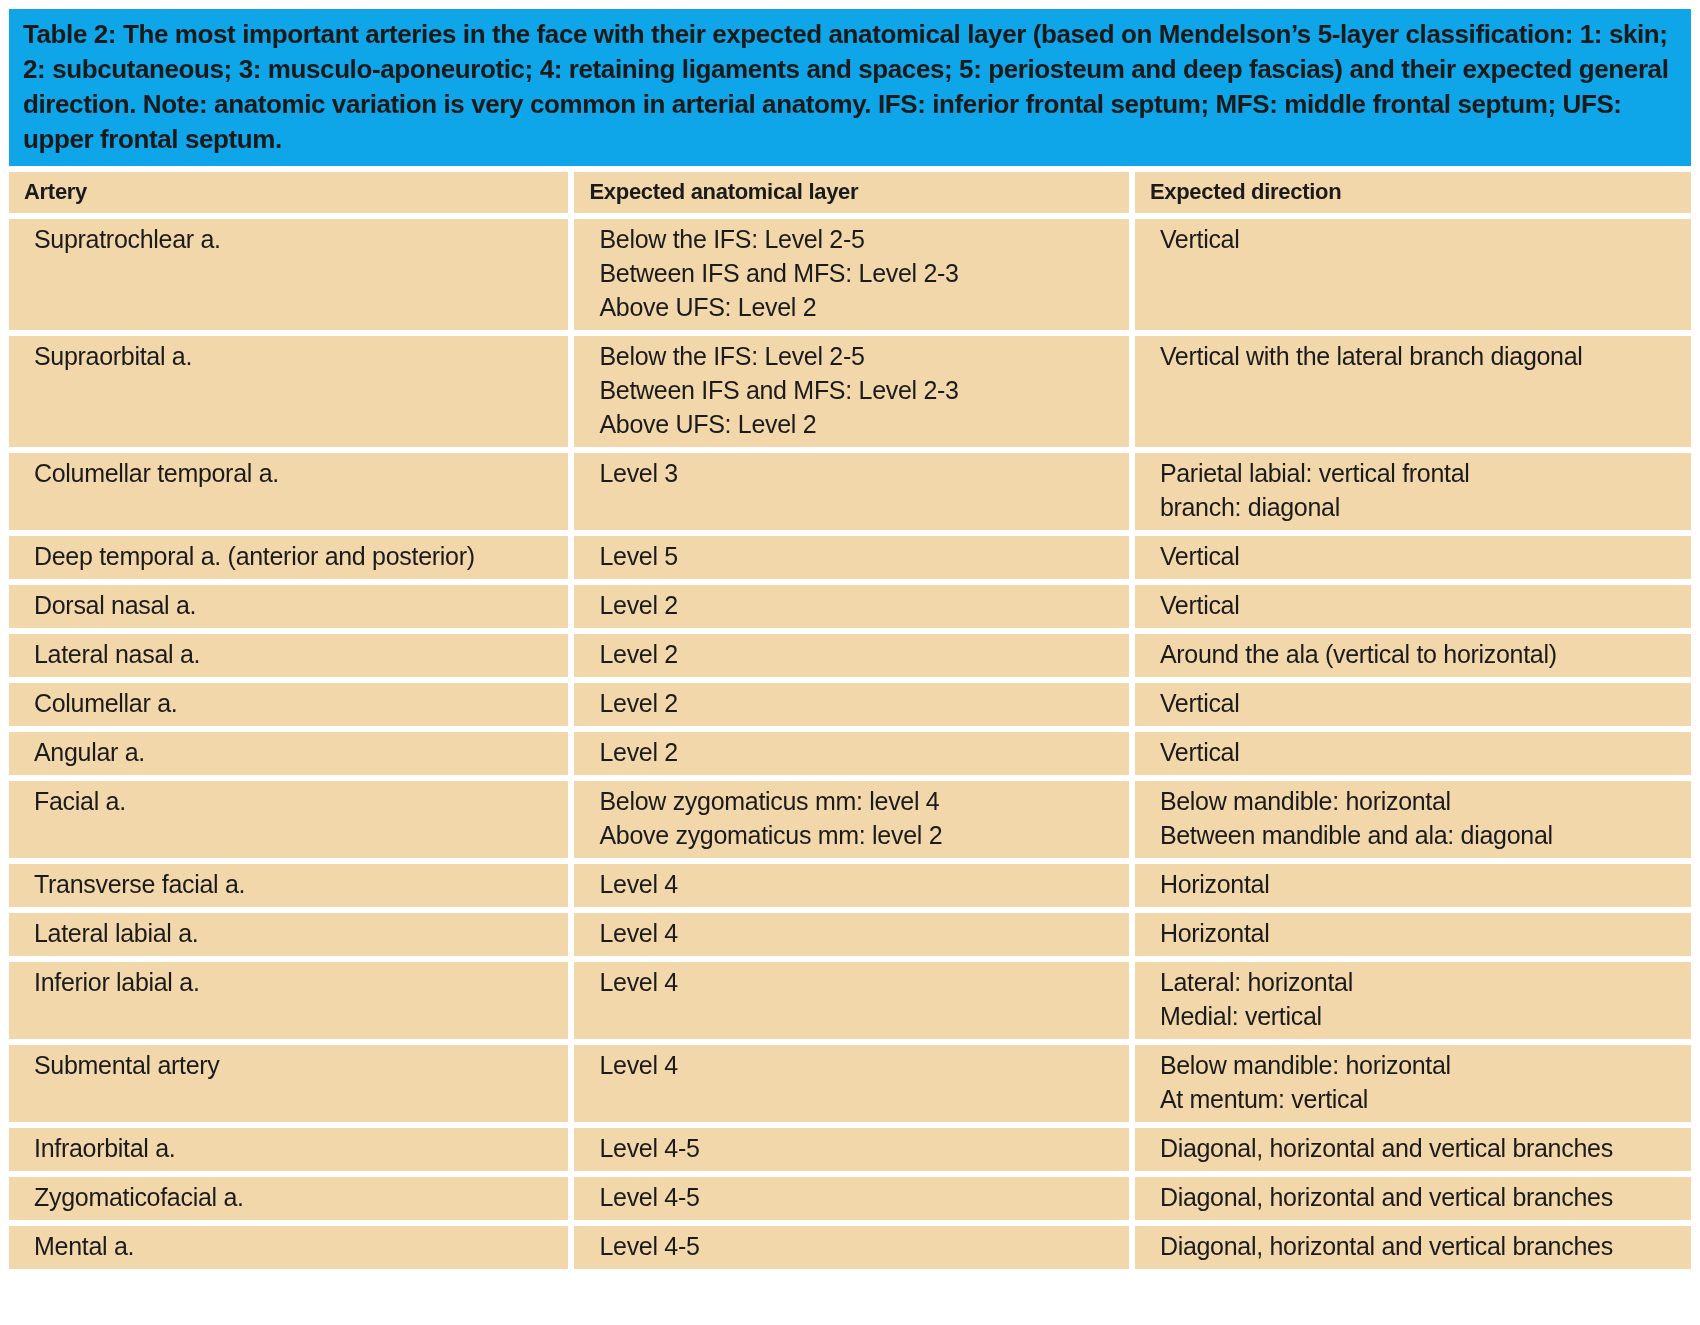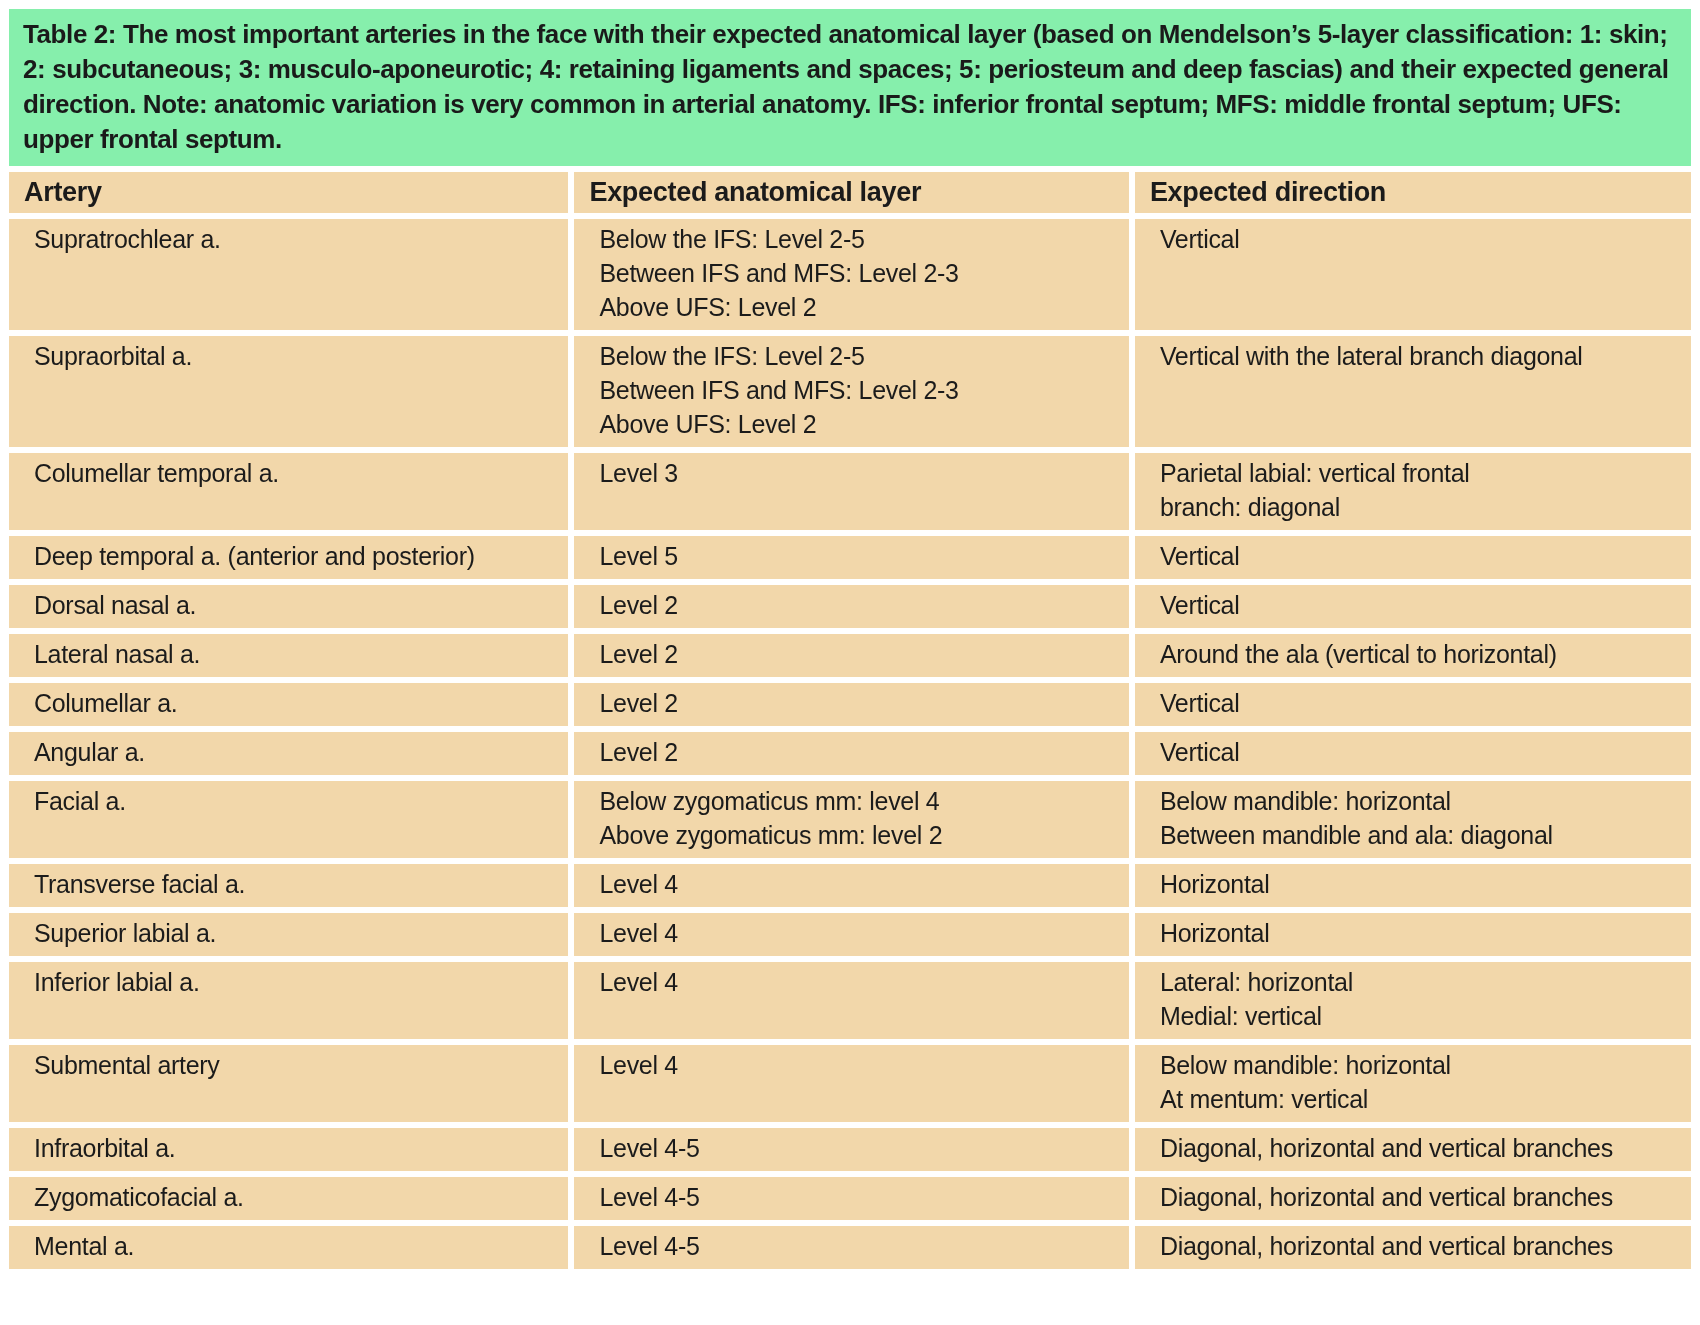--- a/index.html
+++ b/index.html
@@ -10,21 +10,21 @@
     height: 1325px;
     overflow: hidden;
     font-family: "Liberation Sans", "DejaVu Sans", sans-serif;
   }
   .figure {
     box-sizing: border-box;
     width: 1700px;
     padding: 9px 9px 9px 9px;
   }
   .caption {
-    background: #86efac;
+    background: #0ea5e9;
     color: #1a1a1a;
     font-weight: 700;
     font-size: 26px;
     line-height: 35px;
     letter-spacing: -0.4px;
     padding: 8px 16px 9px 14px;
   }
   table.arteries {
     border-collapse: separate;
     border-spacing: 6px;
@@ -36,21 +36,21 @@
   col.c2 { width: 33.2%; }
   col.c3 { width: 33.3%; }
   th, td {
     background: #f2d7aa;
     color: #1b1b1b;
     vertical-align: top;
     text-align: left;
     letter-spacing: -0.3px;
   }
   th {
-    font-size: 27px;
+    font-size: 22px;
     font-weight: 700;
     line-height: 30px;
     padding: 5px 15px 6px 15px;
   }
   td {
     font-size: 25px;
     font-weight: 400;
     line-height: 34px;
     padding: 3px 15px 6px 25px;
   }
@@ -188,21 +188,21 @@
           </td>
           <td>
             <div>Level 4</div>
           </td>
           <td>
             <div>Horizontal</div>
           </td>
         </tr>
         <tr>
           <td>
-            <div>Superior labial a.</div>
+            <div>Lateral labial a.</div>
           </td>
           <td>
             <div>Level 4</div>
           </td>
           <td>
             <div>Horizontal</div>
           </td>
         </tr>
         <tr>
           <td>

